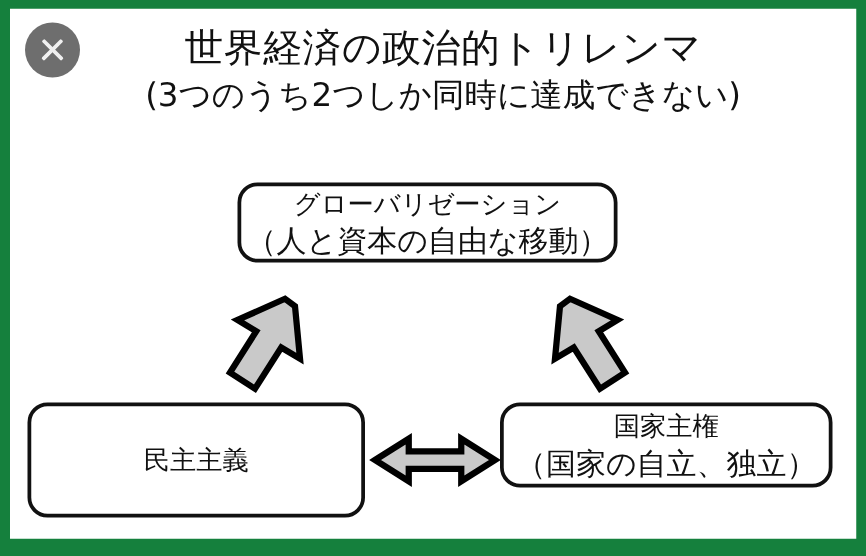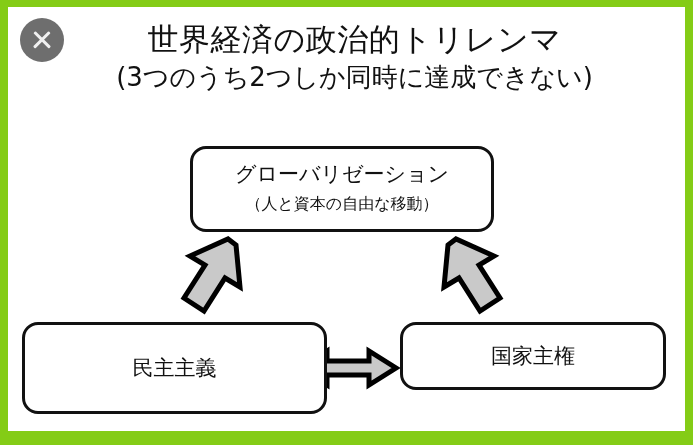--- a/index.html
+++ b/index.html
@@ -12,21 +12,21 @@
     height: 445px;
     overflow: hidden;
     font-family: "DejaVu Sans", "Liberation Sans", sans-serif;
   }
 
   #slide-frame {
     position: relative;
     width: 693px;
     height: 445px;
     box-sizing: border-box;
-    background: #84cc16;
+    background: #15803d;
     padding: 7px 8px 14px 8px;
   }
 
   #slide-canvas {
     position: relative;
     width: 100%;
     height: 100%;
     background: #ffffff;
     box-sizing: border-box;
     overflow: hidden;
@@ -100,32 +100,32 @@
     align-items: center;
     justify-content: center;
     z-index: 12;
   }
   .node-line {
     font-size: 21px;
     line-height: 30px;
     color: #111111;
     white-space: nowrap;
   }
-  .node-line.secondary { font-size: 16px; }
+  .node-line.secondary { font-size: 24px; }
 
   #node-globalization {
     left: 182px;
     top: 139px;
     width: 304px;
-    height: 86px;
+    height: 64px;
   }
   #node-democracy {
     left: 14px;
     top: 315px;
-    width: 305px;
+    width: 270px;
     height: 92px;
   }
   #node-sovereignty {
     left: 392px;
     top: 315px;
     width: 266px;
     height: 68px;
   }
 
   .arrow-layer {
@@ -175,17 +175,18 @@
         <div class="node-line">グローバリゼーション</div>
         <div class="node-line secondary">（人と資本の自由な移動）</div>
       </div>
 
       <div class="node-box" id="node-democracy">
         <div class="node-line">民主主義</div>
       </div>
 
       <div class="node-box" id="node-sovereignty">
         <div class="node-line">国家主権</div>
+        <div class="node-line secondary">（国家の自立、独立）</div>
       </div>
 
     </div>
   </div>
 </div>
 
 </body></html>

